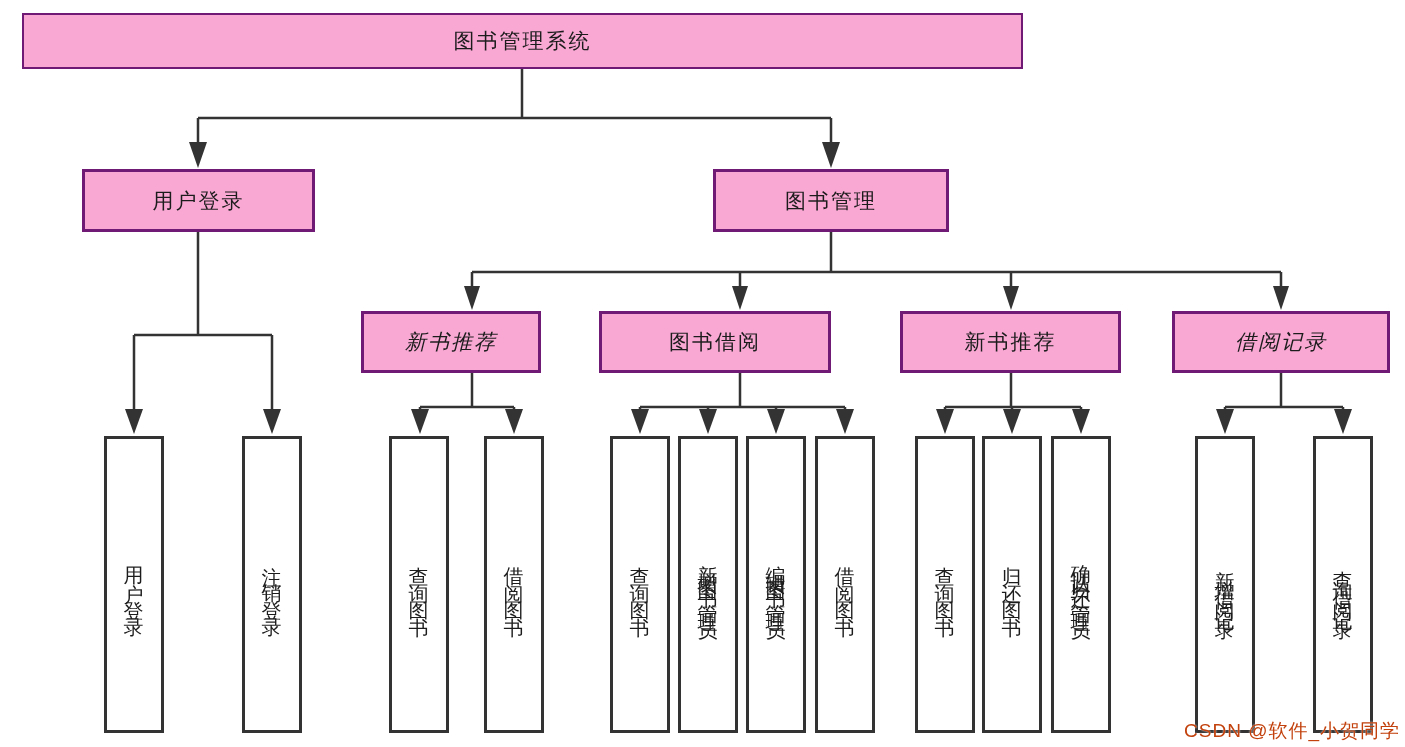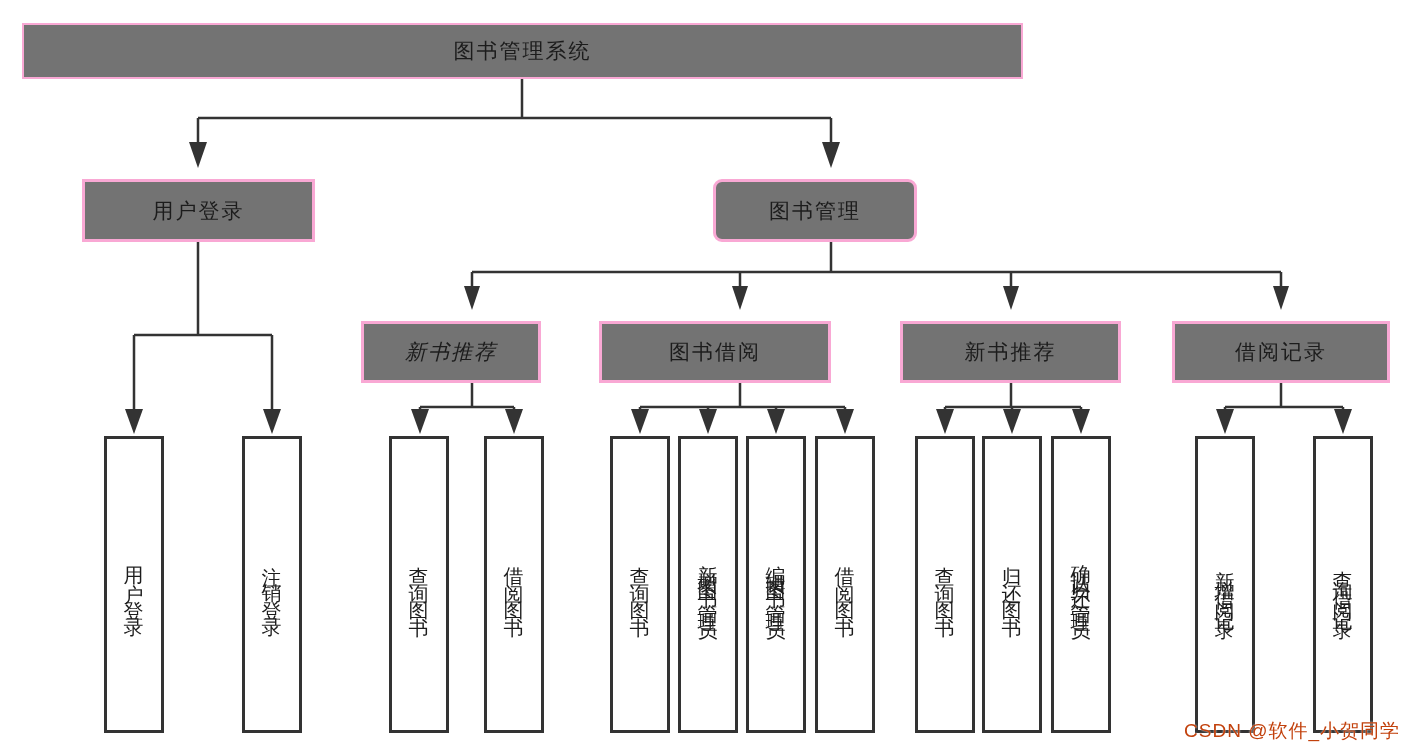--- a/index.html
+++ b/index.html
@@ -14,43 +14,42 @@
   }
   .connectors {
     position: absolute;
     left: 0; top: 0;
     width: 1405px; height: 747px;
     pointer-events: none;
   }
   .node {
     position: absolute;
     box-sizing: border-box;
-    border: 3px solid #f9a8d4;
-    background: #737373;
+    border: 3px solid #701a75;
+    background: #f9a8d4;
     display: flex;
     align-items: center;
     justify-content: center;
     font-size: 21px;
     letter-spacing: 2px;
     white-space: nowrap;
-    margin-top: 10px;
   }
   .root-node {
     left: 22px; top: 13px;
     width: 1001px; height: 56px;
     border-width: 2px;
   }
   .lvl2 { top: 169px; height: 63px; }
   .n-user-login  { left: 82px;  width: 233px; }
-  .n-book-mgmt   { left: 713px; width: 204px; border-radius: 9px; }
+  .n-book-mgmt   { left: 713px; width: 236px; }
   .lvl3 { top: 311px; height: 62px; }
   .g-recommend { left: 361px;  width: 180px; font-style: italic; }
   .g-borrow    { left: 599px;  width: 232px; }
   .g-current   { left: 900px;  width: 221px; }
-  .g-records   { left: 1172px; width: 218px; }
+  .g-records   { left: 1172px; width: 218px; font-style: italic; }
   .leaf {
     position: absolute;
     top: 436px;
     box-sizing: border-box;
     width: 60px; height: 297px;
     border: 3px solid #333333;
     background: #ffffff;
     display: flex;
     align-items: center;
     justify-content: center;

